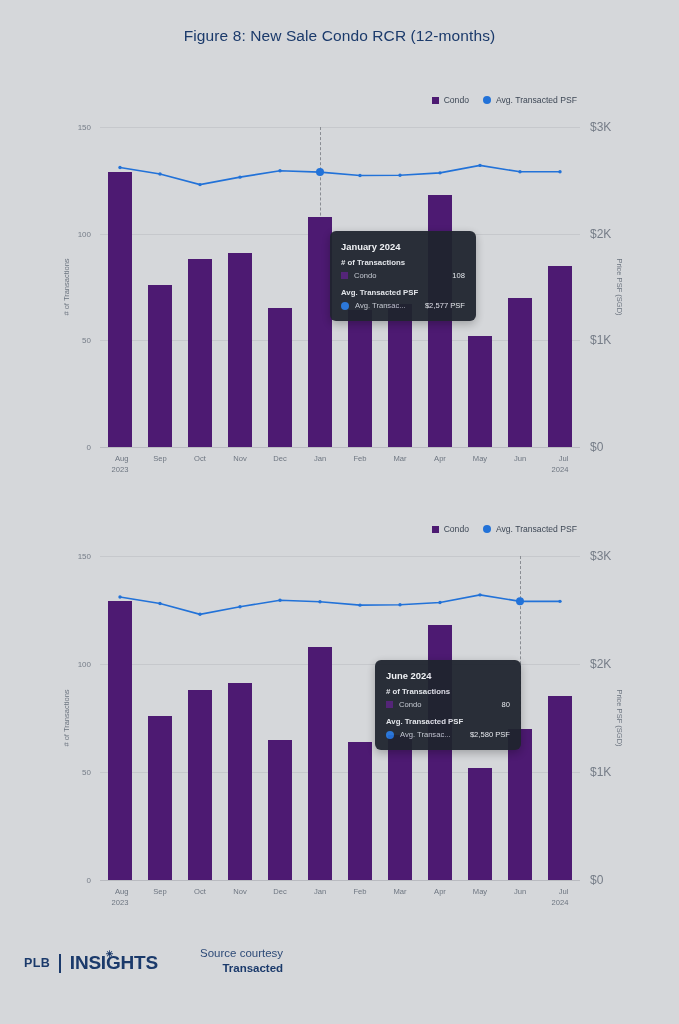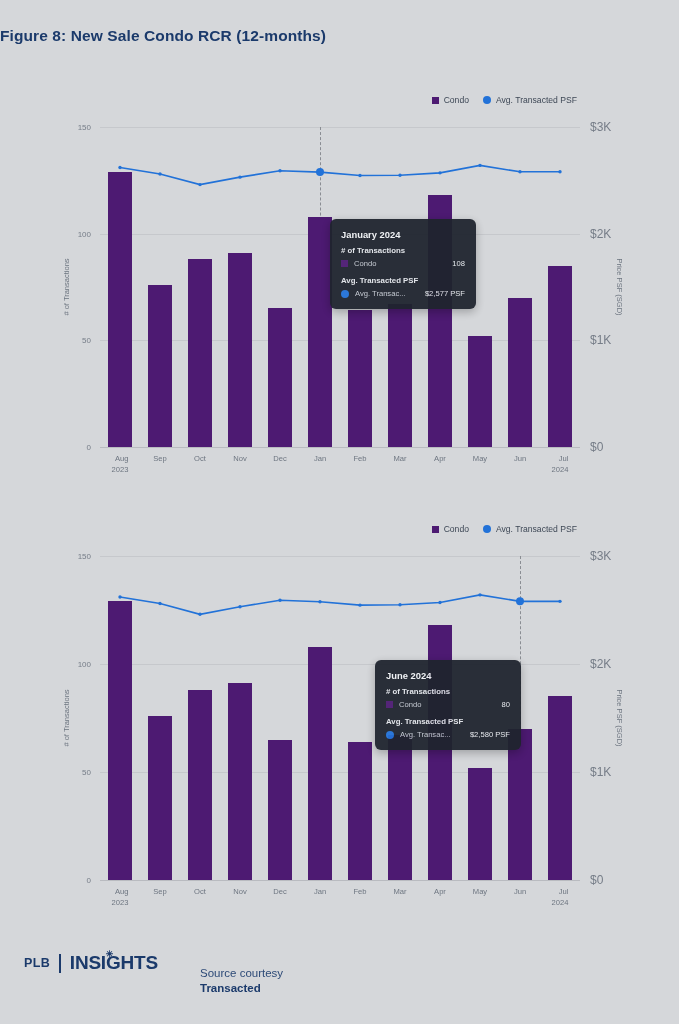--- a/index.html
+++ b/index.html
@@ -7,21 +7,22 @@
     width: 679px; height: 1024px;
     background: #d5d7da;
     font-family: "Liberation Sans", sans-serif;
     overflow: hidden;
   }
   .page { position: relative; width: 679px; height: 1024px; }
 
   
   .fig-title {
     position: absolute; top: 27px; left: 0; width: 679px;
-    font-size: 15.5px; font-weight: bold; letter-spacing: .1px;
+    text-align: center;
+    font-size: 15.5px; font-weight: normal; letter-spacing: .1px;
     color: #1b3a6b;
   }
 
   
   .legend { position: absolute; display: flex; align-items: center; gap: 14px; }
   .legend .entry { display: flex; align-items: center; gap: 5px; }
   .legend .lbl { font-size: 8.6px; color: #3e4856; }
   .sw-square { width: 7px; height: 7px; background: #4d1a72; display:block; }
   .sw-circle { width: 8px; height: 8px; border-radius: 50%; background: #2272d8; display:block; }
 
@@ -94,21 +95,21 @@
   .tt-row .tt-val { margin-left: auto; color: #e6e9ee; }
   .tt-gap { height: 8px; }
 
   
   .footer { position: absolute; left: 0; bottom: 0; width: 679px; height: 94px; }
   .logo { position: absolute; left: 24px; top: 22px; display: flex; align-items: center; gap: 9px; }
   .logo-plb { font-size: 12.5px; font-weight: bold; color: #1b3a6b; letter-spacing: .4px; }
   .logo-div { width: 1.6px; height: 19px; background: #1b3a6b; }
   .logo-ins { font-size: 19px; font-weight: bold; color: #1b3a6b; letter-spacing: -.2px; position: relative; }
   .spark { position: absolute; left: 36px; top: -3px; font-size: 9px; color: #1b3a6b; }
-  .source { position: absolute; left: 200px; top: 36px; }
+  .source { position: absolute; left: 200px; top: 16px; text-align: right; }
   .source-1 { font-size: 11.5px; color: #2d4a77; line-height: 15px; }
   .source-2 { font-size: 11.5px; color: #1b3a6b; font-weight: bold; line-height: 15px; }
 </style>
 </head>
 <body>
 
 <div class="page">
 
   <div class="fig-title">Figure 8: New Sale Condo RCR (12-months)</div>
 
@@ -200,21 +201,21 @@
           <circle cx="180" cy="43.73333333333335" r="1.7" fill="#2272d8"></circle>
           <circle cx="220" cy="45.120000000000005" r="4" fill="#2272d8"></circle>
           <circle cx="260" cy="48.5333333333333" r="1.7" fill="#2272d8"></circle>
           <circle cx="300" cy="48.21333333333331" r="1.7" fill="#2272d8"></circle>
           <circle cx="340" cy="45.866666666666674" r="1.7" fill="#2272d8"></circle>
           <circle cx="380" cy="38.39999999999998" r="1.7" fill="#2272d8"></circle>
           <circle cx="420" cy="44.80000000000001" r="1.7" fill="#2272d8"></circle>
           <circle cx="460" cy="44.80000000000001" r="1.7" fill="#2272d8"></circle>
         </svg>
       </div>
-    <div class="tooltip" id="tt-1" style="left: 330px; top: 124px; z-index: 50;">
+    <div class="tooltip" id="tt-1" style="left: 330px; top: 136px; z-index: 50;">
       <div class="tt-title">January 2024</div>
       <div class="tt-section"># of Transactions</div>
       <div class="tt-row">
         <span class="sw-square"></span>
         <span class="tt-name">Condo</span>
         <span class="tt-val">108</span>
       </div>
       <div class="tt-gap"></div>
       <div class="tt-section">Avg. Transacted PSF</div>
       <div class="tt-row">

